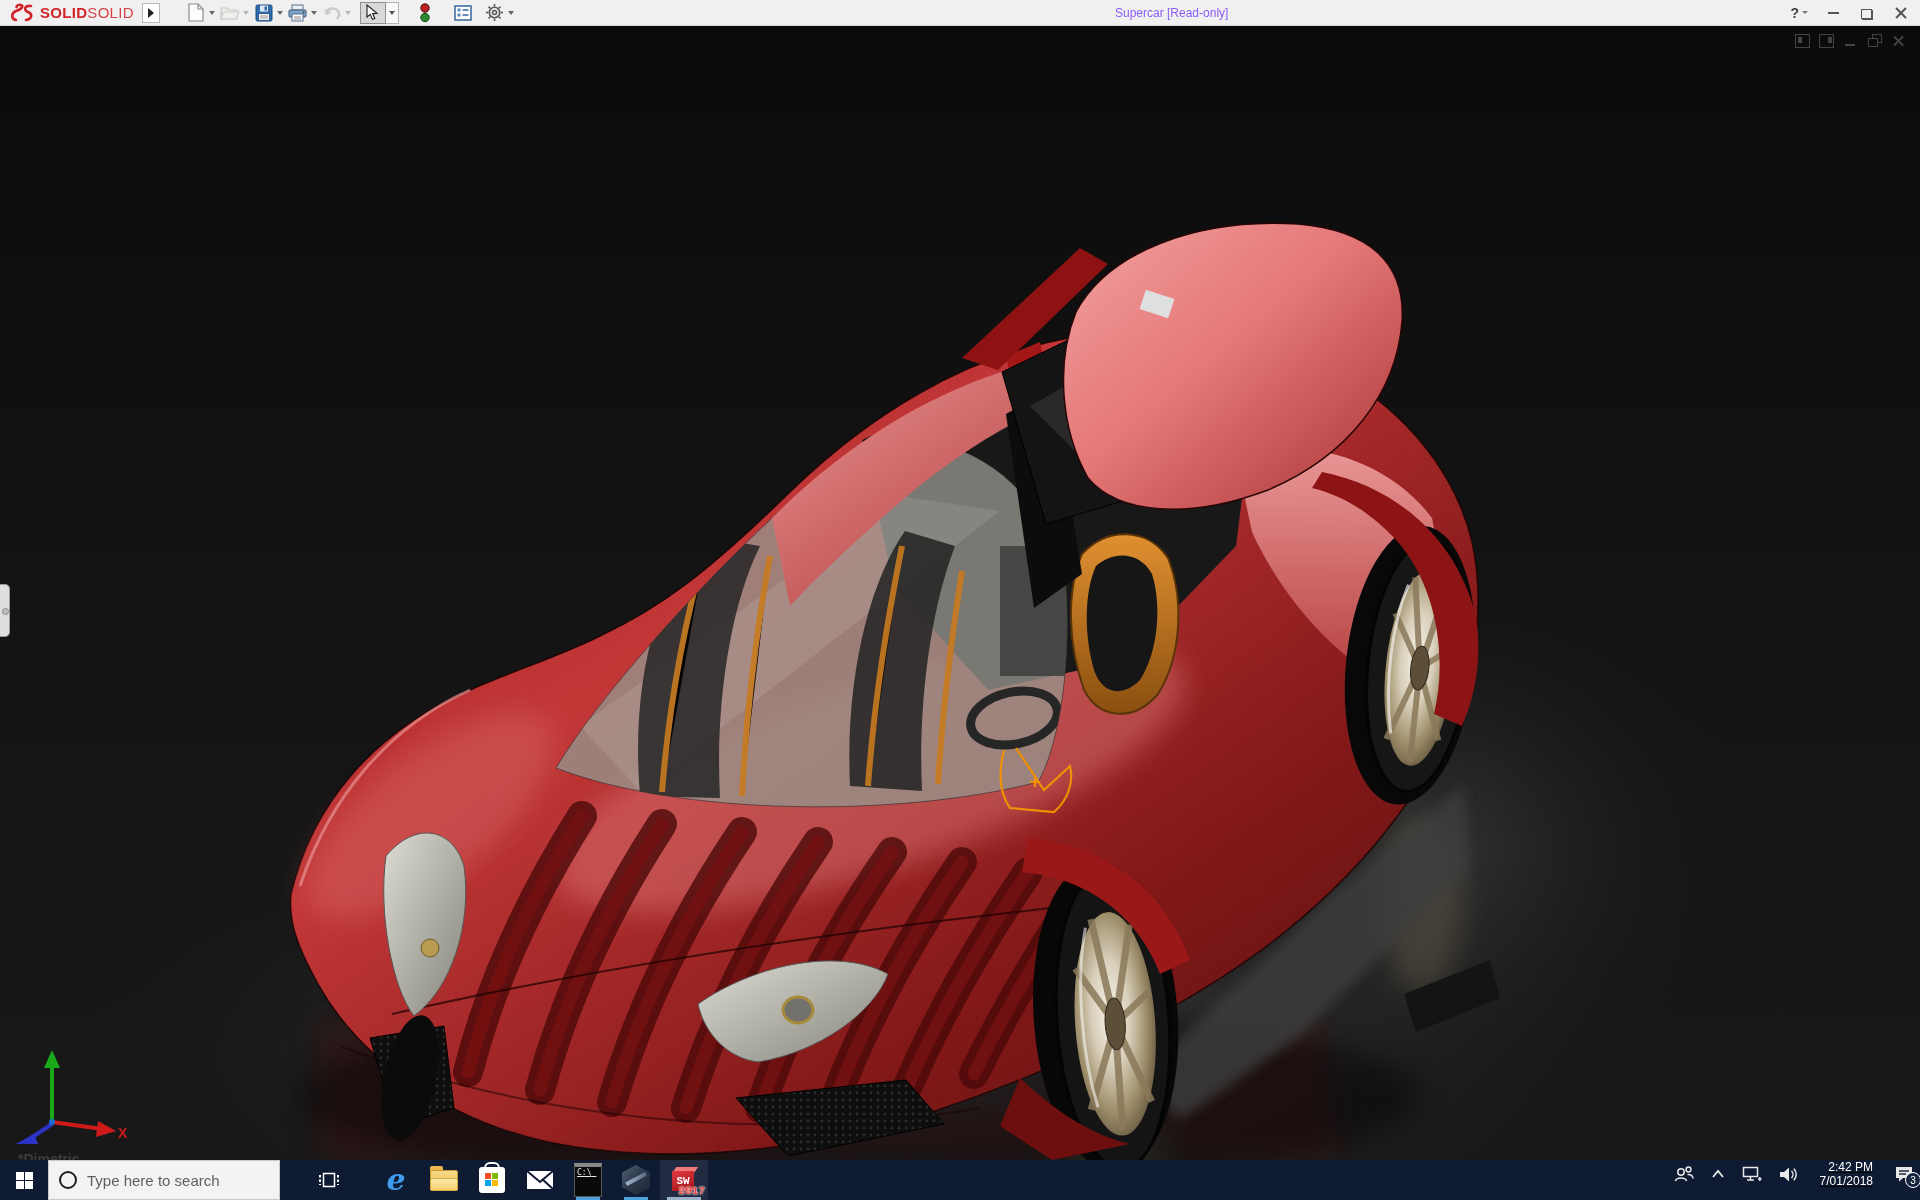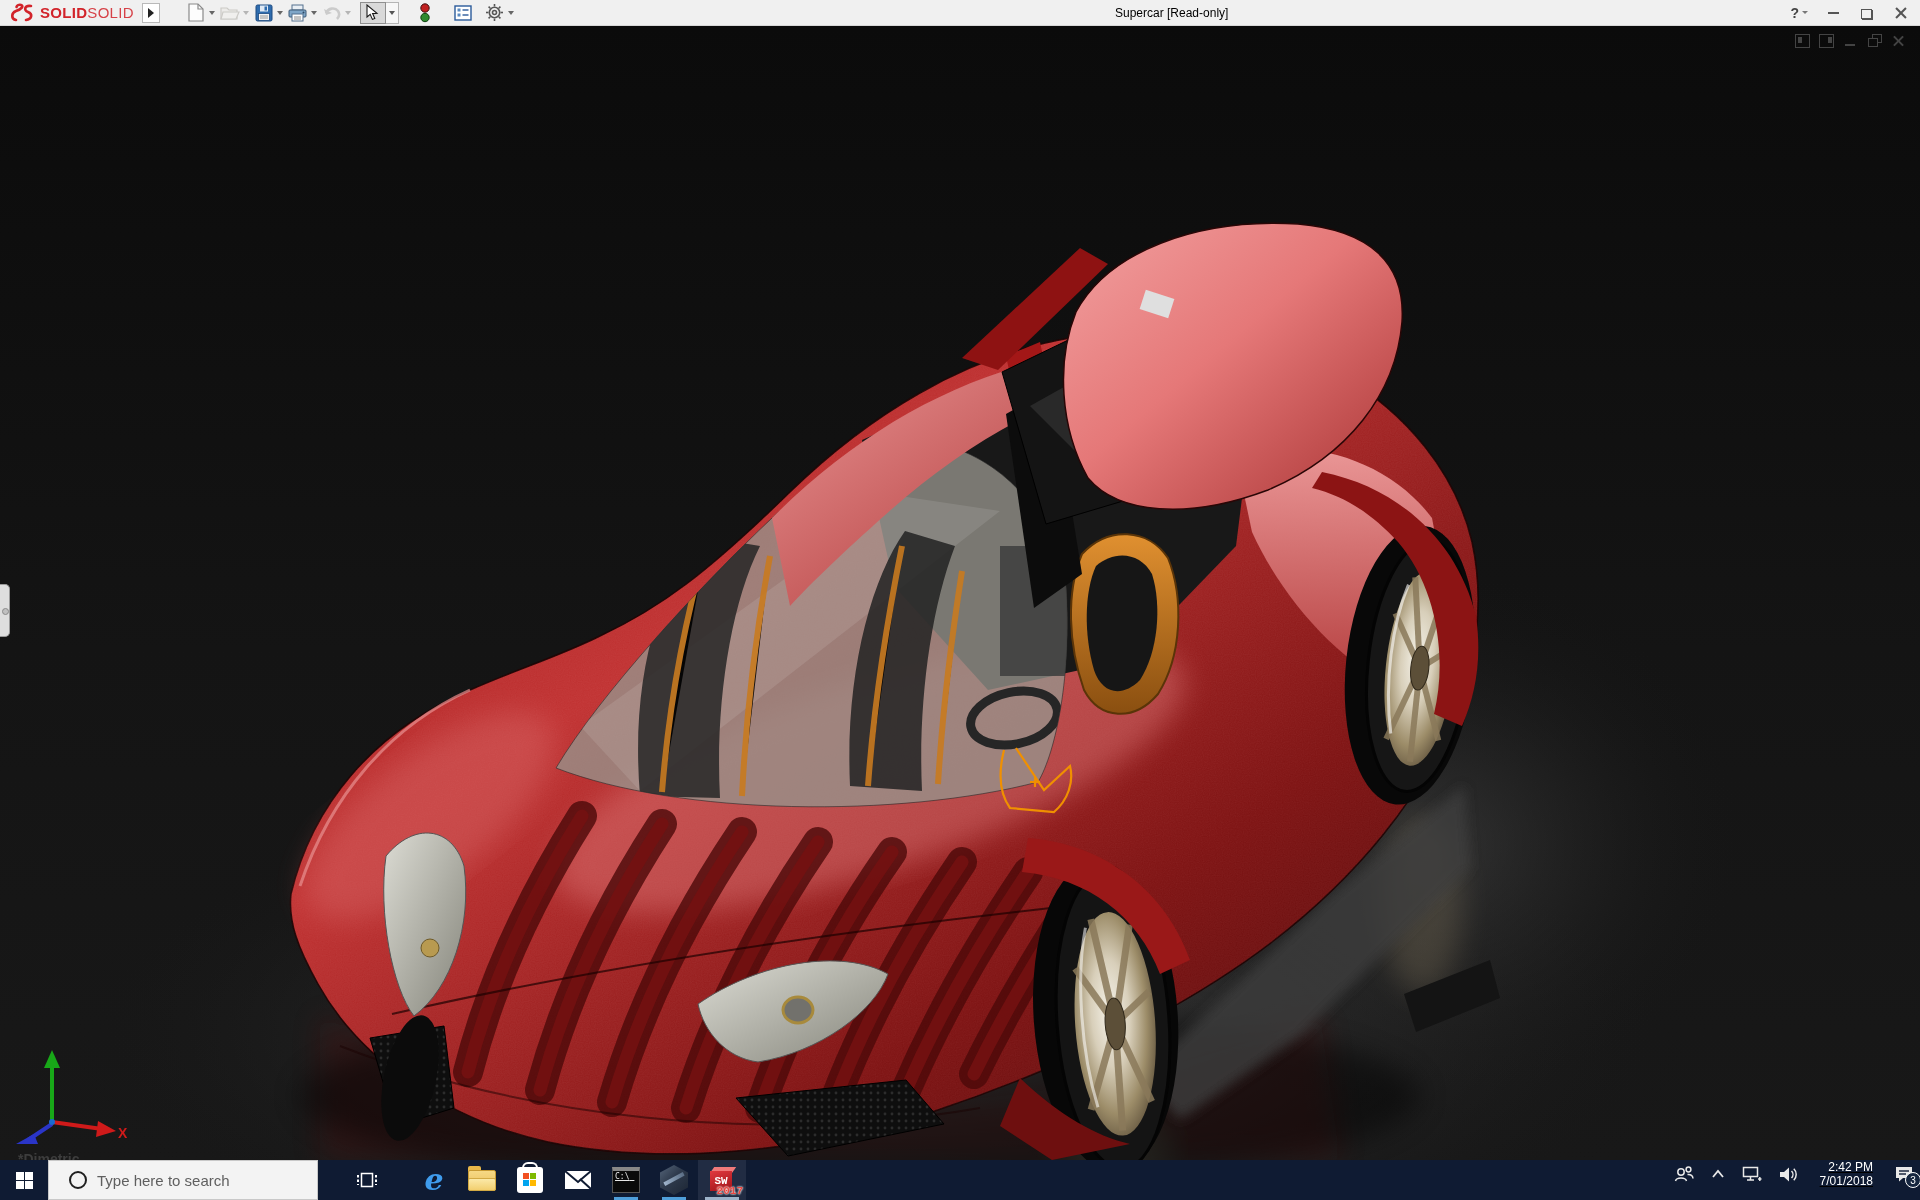--- a/index.html
+++ b/index.html
@@ -21,21 +21,21 @@
   .tb-ico { width:22px; height:22px; display:flex; align-items:center; justify-content:center; }
   .caret { width:10px; height:22px; display:flex; align-items:center; justify-content:center; }
   .caret i { width:0; height:0; border-top:4px solid #666; border-left:3.5px solid transparent; border-right:3.5px solid transparent; }
   .disabled { opacity:.42; filter:grayscale(.8); }
   .sel-wrap { display:flex; align-items:center; margin-left:6px; }
   .sel-box { width:26px; height:22px; background:#d9d9d9; border:1px solid #8f8f8f;
              display:flex; align-items:center; justify-content:center; }
   .sel-caret { width:13px; height:22px; border:1px solid #b5b5b5; border-left:none; background:#f7f7f7;
                display:flex; align-items:center; justify-content:center; }
   .gap8{ width:8px; } .gap14{ width:14px; }
-  .win-title { position:absolute; left:1115px; top:6px; font-size:12px; color:#000000; }
+  .win-title { position:absolute; left:1115px; top:6px; font-size:12px; color:#8b5cf6; }
   .tb-right { position:absolute; right:10px; top:0; height:26px; display:flex; align-items:center; gap:16px; }
   .help { font-size:14px; color:#444; font-weight:700; display:flex; align-items:flex-start; gap:3px; }
   .help i { width:0;height:0;border-top:3px solid #777;border-left:3px solid transparent;border-right:3px solid transparent; margin-top:6px;}
   .wc { width:18px; height:18px; position:relative; display:flex; align-items:center; justify-content:center; }
   .wc-min::after{ content:""; width:11px; height:2px; background:#555; }
   .wc-rest::before{ content:""; position:absolute; width:9px; height:8px; border:1.5px solid #555; right:3px; top:6px; background:#f0f0f0;}
   .wc-rest::after { content:""; position:absolute; width:9px; height:8px; border:1.5px solid #555; left:3px; bottom:3px; background:#f0f0f0;}
   .wc-close::before,.wc-close::after{ content:""; position:absolute; width:14px; height:2px; background:#555; }
   .wc-close::before{ transform:rotate(45deg);} .wc-close::after{ transform:rotate(-45deg);}
 
@@ -58,41 +58,41 @@
   .side-tab::after{ content:""; position:absolute; left:2px; top:23px; width:5px; height:5px;
                     border-radius:50%; border:1px solid #8a8a8a; background:#c0c0c0;}
   .view-label { position:absolute; left:18px; bottom:-7px; font-size:14px; font-weight:700; color:#3d3d3d; z-index:4;}
   .triad { position:absolute; left:6px; bottom:16px; z-index:4; }
 
   
   .taskbar { position:relative; height:40px; background:#0f1b33; display:flex; align-items:center; }
   .tb-start { width:48px; height:40px; display:flex; align-items:center; justify-content:center; }
   .winlogo { width:17px; height:17px; display:grid; grid-template-columns:8px 8px; grid-template-rows:8px 8px; gap:1px; }
   .winlogo span { background:#fff; }
-  .searchbox { width:270px; height:40px; background:#f3f3f3; display:flex; align-items:center; padding:0 20px; gap:10px; border:1px solid #c8c8c8;}
+  .searchbox { width:232px; height:40px; background:#f3f3f3; display:flex; align-items:center; padding:0 10px; gap:10px; border:1px solid #c8c8c8;}
   .cortana { width:18px; height:18px; border-radius:50%; border:2.5px solid #1f1f1f; flex:0 0 auto;}
   .searchbox input { flex:1; border:none; outline:none; background:transparent; font-size:15px; color:#555;
                      font-family:"Liberation Sans",sans-serif;}
   .searchbox input::placeholder{ color:#5f5f5f; opacity:1;}
   .taskview { width:46px; height:40px; margin-left:26px; display:flex; align-items:center; justify-content:center;}
   .app { width:48px; height:40px; position:relative; display:flex; align-items:center; justify-content:center; }
   .app .ind { position:absolute; bottom:0; left:50%; transform:translateX(-50%); height:3px; width:24px; background:#4f9fda;}
   .app.active { background:rgba(255,255,255,.08);font-family:Liberation Mono, monospace; }
   .app.active .ind { width:34px; background:#9db3c9; }
   .edge-e { font-size:30px; font-weight:700; color:#3f9ced; line-height:28px; font-family:"DejaVu Serif", serif; font-style:italic;}
   .folder { width:28px; height:21px; position:relative; }
   .folder::before{content:"";position:absolute;left:0;top:-4px;width:13px;height:6px;background:#e8b84a;border-radius:2px 2px 0 0;}
   .folder::after{content:"";position:absolute;inset:0;background:linear-gradient(#f6d985,#e9bd55);border-radius:2px;border:1px solid #c79a33;}
   .folder .front{position:absolute;z-index:2;left:0;bottom:0;width:100%;height:13px;background:linear-gradient(#fbe9a8,#f2cf6f);border-radius:2px;border:1px solid #d3aa44;}
   .store { width:26px; height:26px; position:relative; background:#fff; border-radius:3px; display:flex; align-items:center; justify-content:center;}
   .store::before{content:""; position:absolute; top:-5px; width:12px; height:8px; border:2px solid #fff; border-bottom:none; border-radius:6px 6px 0 0;}
   .msflag { width:14px; height:14px; display:grid; grid-template-columns:6px 6px; grid-template-rows:6px 6px; gap:1px;}
   .msflag i:nth-child(1){background:#f25022;} .msflag i:nth-child(2){background:#7fba00;}
   .msflag i:nth-child(3){background:#00a4ef;} .msflag i:nth-child(4){background:#ffb900;}
-  .cmd { width:28px; height:26px; background:#0a0a0a; border:1px solid #555; border-top:4px solid #888;
+  .cmd { width:28px; height:34px; background:#0a0a0a; border:1px solid #555; border-top:4px solid #888;
          color:#e8e8e8; font-family:"DejaVu Sans Mono",monospace; font-size:8px; padding:1px 2px;text-decoration:underline; }
   .hexapp { width:28px; height:30px; background:linear-gradient(135deg,#55657a 0%,#2e3a4c 45%,#1d2634 100%);
             clip-path:polygon(50% 0,100% 25%,100% 75%,50% 100%,0 75%,0 25%); position:relative;}
   .hexapp::after{content:"";position:absolute;left:3px;top:12px;width:22px;height:4px;background:linear-gradient(90deg,#9fb4cc,#5a6d84);transform:rotate(-28deg);}
   .swcube { position:relative; width:26px; height:26px; }
   .swface { position:absolute; left:1px; top:4px; width:22px; height:20px; background:linear-gradient(160deg,#e03a40,#a01218);
             color:#fff; font-weight:700; font-size:11px; display:flex; align-items:center; justify-content:center; }
   .swtop { position:absolute; left:1px; top:0; width:22px; height:6px; background:#f07a7a; transform:skewX(-35deg); transform-origin:bottom left;}
   .swyear { position:absolute; right:-8px; bottom:-4px; font-size:11px; font-weight:700; color:#e8463f;
             text-shadow:0 0 2px #fff,0 0 2px #fff; }

